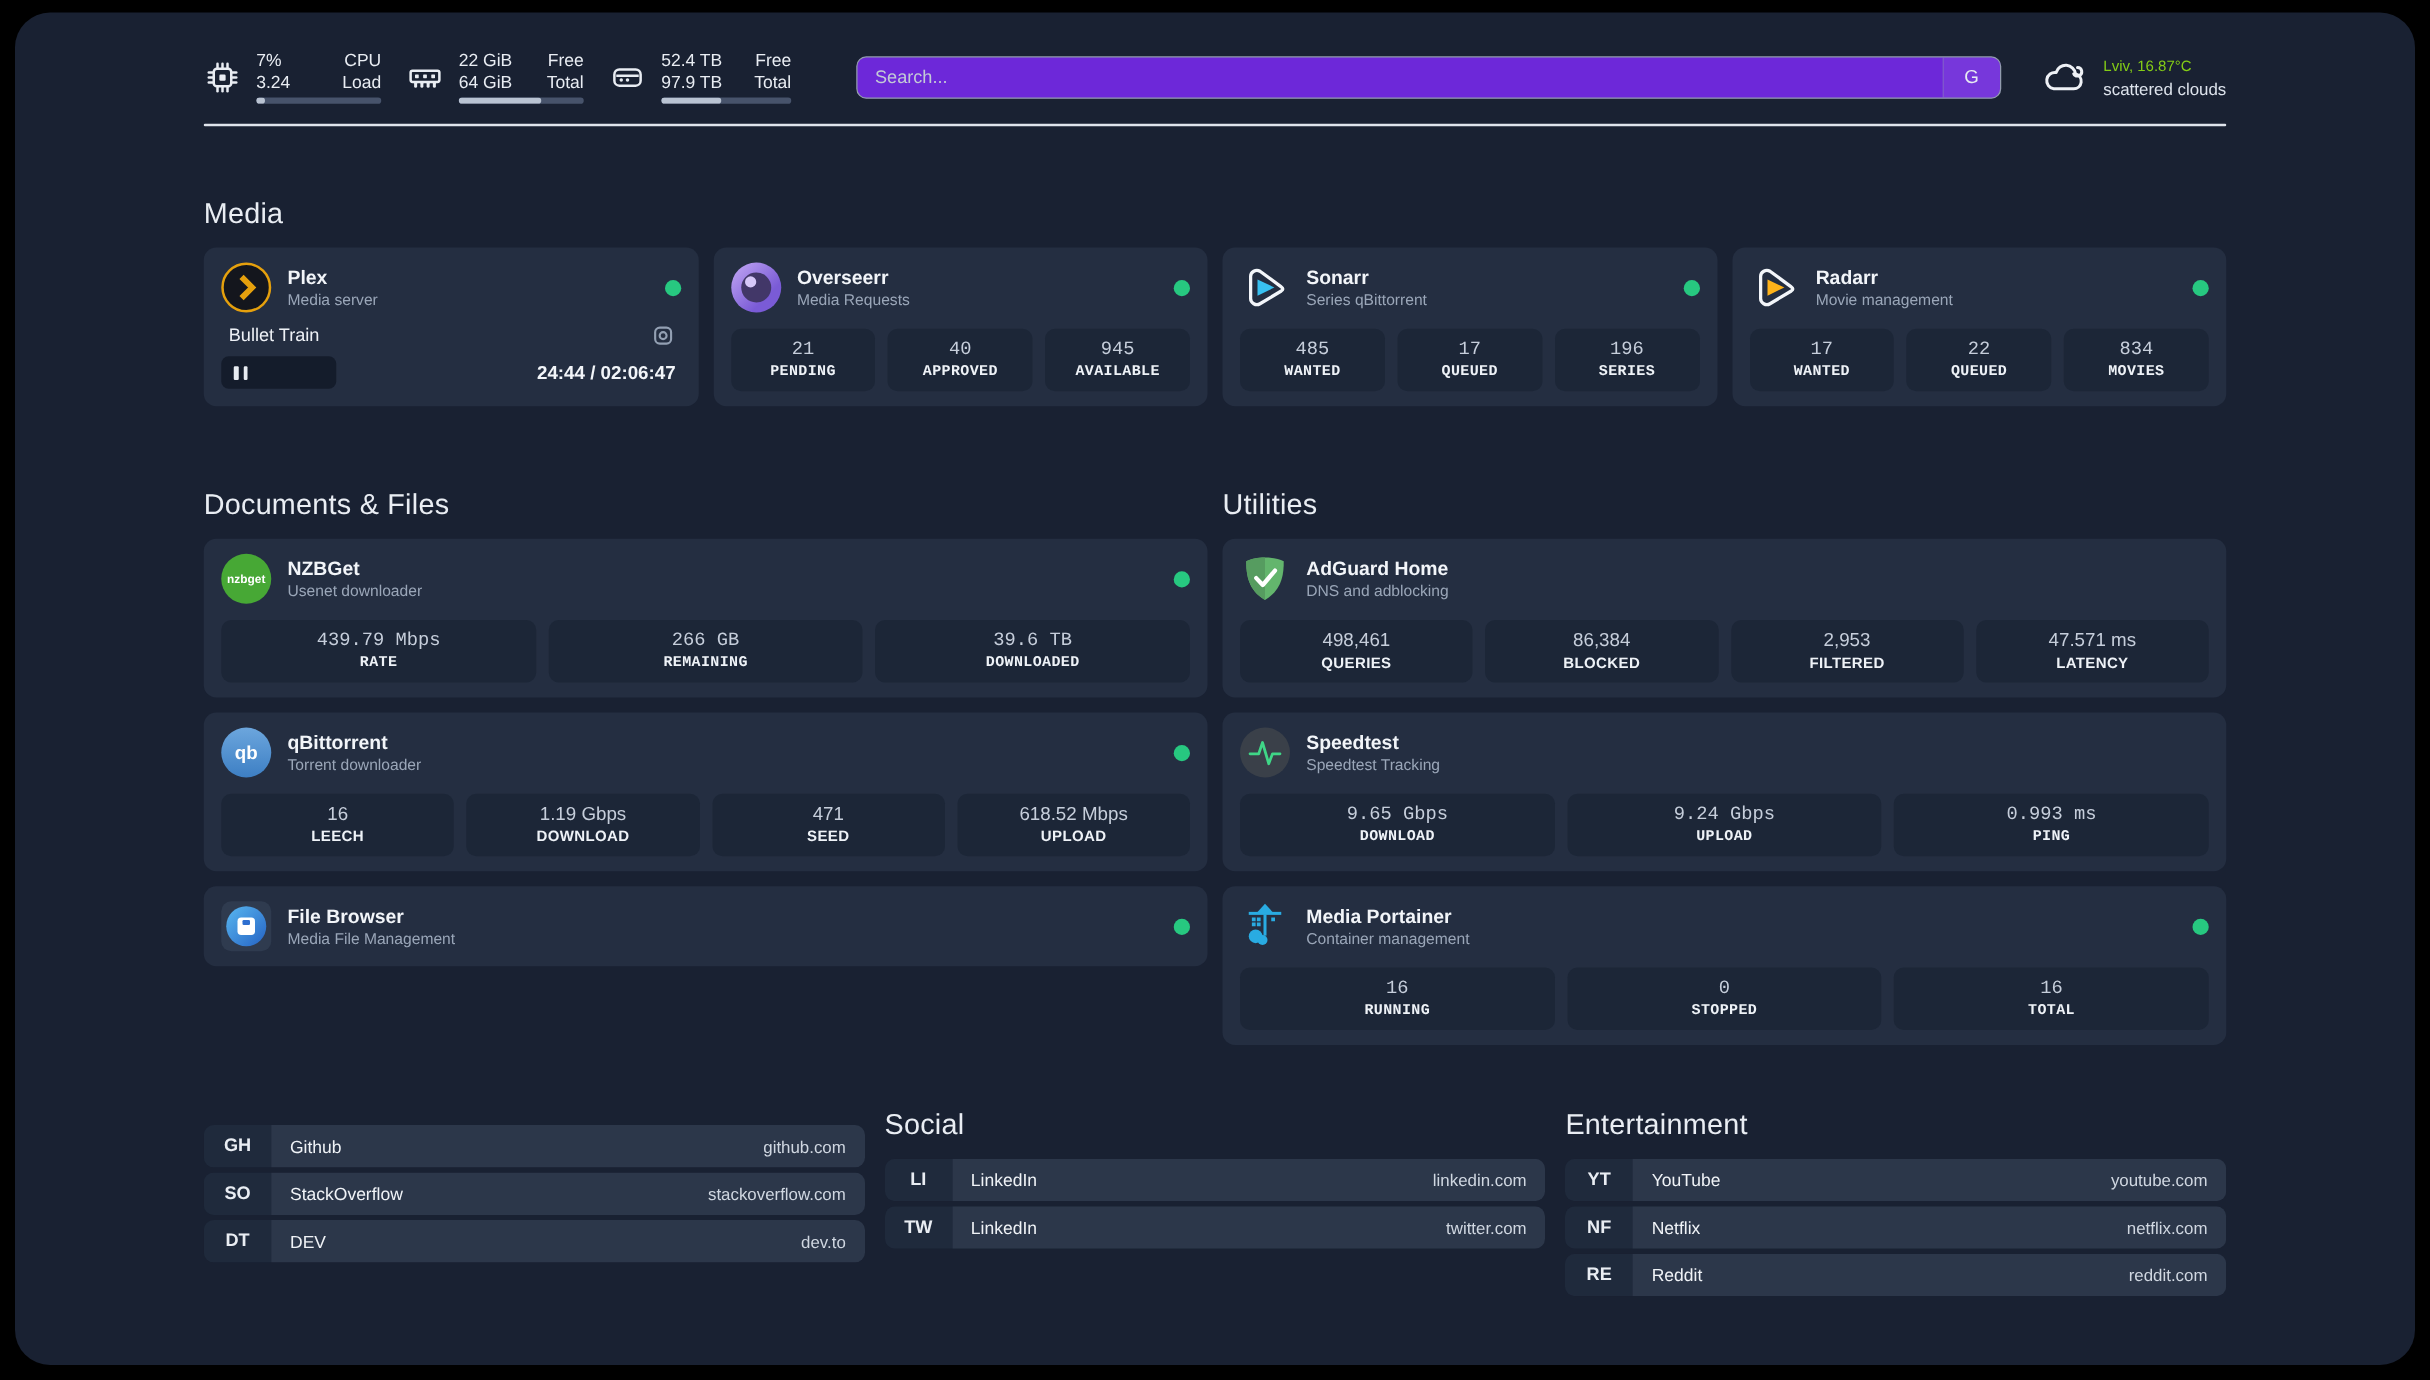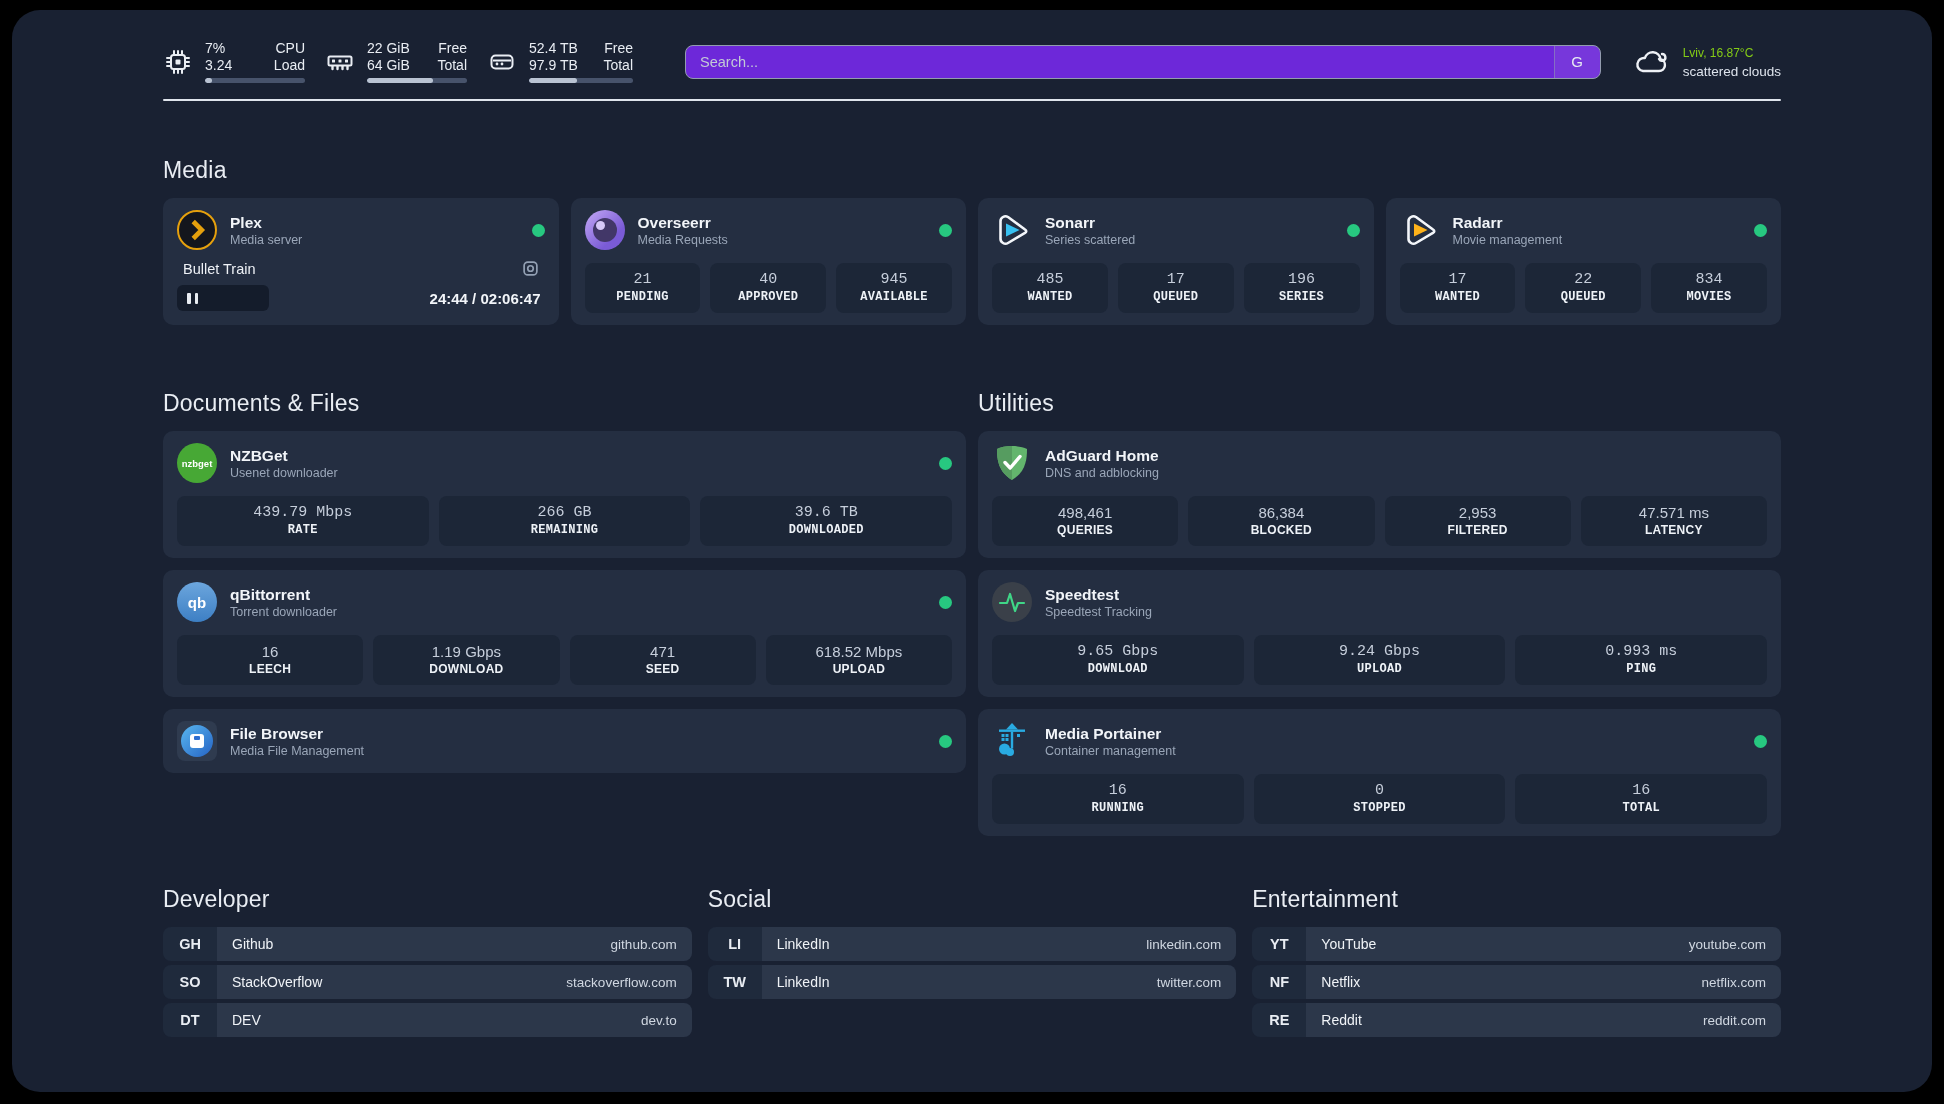--- a/index.html
+++ b/index.html
@@ -276,21 +276,21 @@
     <div class="card">
       <div class="chead">
         <div class="cicon">
           <svg viewBox="0 0 40 40" width="40" height="40">
             <path d="M11 7 Q8.5 8.5 8.5 11 L8.5 29 Q8.5 31.5 11 33 Q13.5 34.5 16 33 L33 22.8 Q35.5 21.2 33 19.5 L16 7 Q13.5 5.5 11 7 Z" fill="none" stroke="#f3f6fa" stroke-width="2.6" stroke-linejoin="round"></path>
             <path d="M14 13.5 L27.5 20 L14 26.5 Z" fill="#38c1f1"></path>
           </svg>
         </div>
         <div>
           <div class="cname">Sonarr</div>
-          <div class="cdesc">Series scattered</div>
+          <div class="cdesc">Series qBittorrent</div>
         </div>
         <div class="dot"></div>
       </div>
       <div class="tiles t3">
         <div class="tile">
           <div class="tval">485</div>
           <div class="tlab">WANTED</div>
         </div>
         <div class="tile">
           <div class="tval">17</div>
@@ -508,21 +508,20 @@
             <div class="tval">16</div>
             <div class="tlab">TOTAL</div>
           </div>
         </div>
       </div>
     </div>
   </div>
 
   <div class="grid3links">
     <div>
-      <h2 class="sec">Developer</h2>
       <div class="linkrows">
         <div class="linkrow">
           <div class="ltag">GH</div>
           <div class="lpill">
             <span class="lname">Github</span>
             <span class="lurl">github.com</span>
           </div>
         </div>
         <div class="linkrow">
           <div class="ltag">SO</div>

